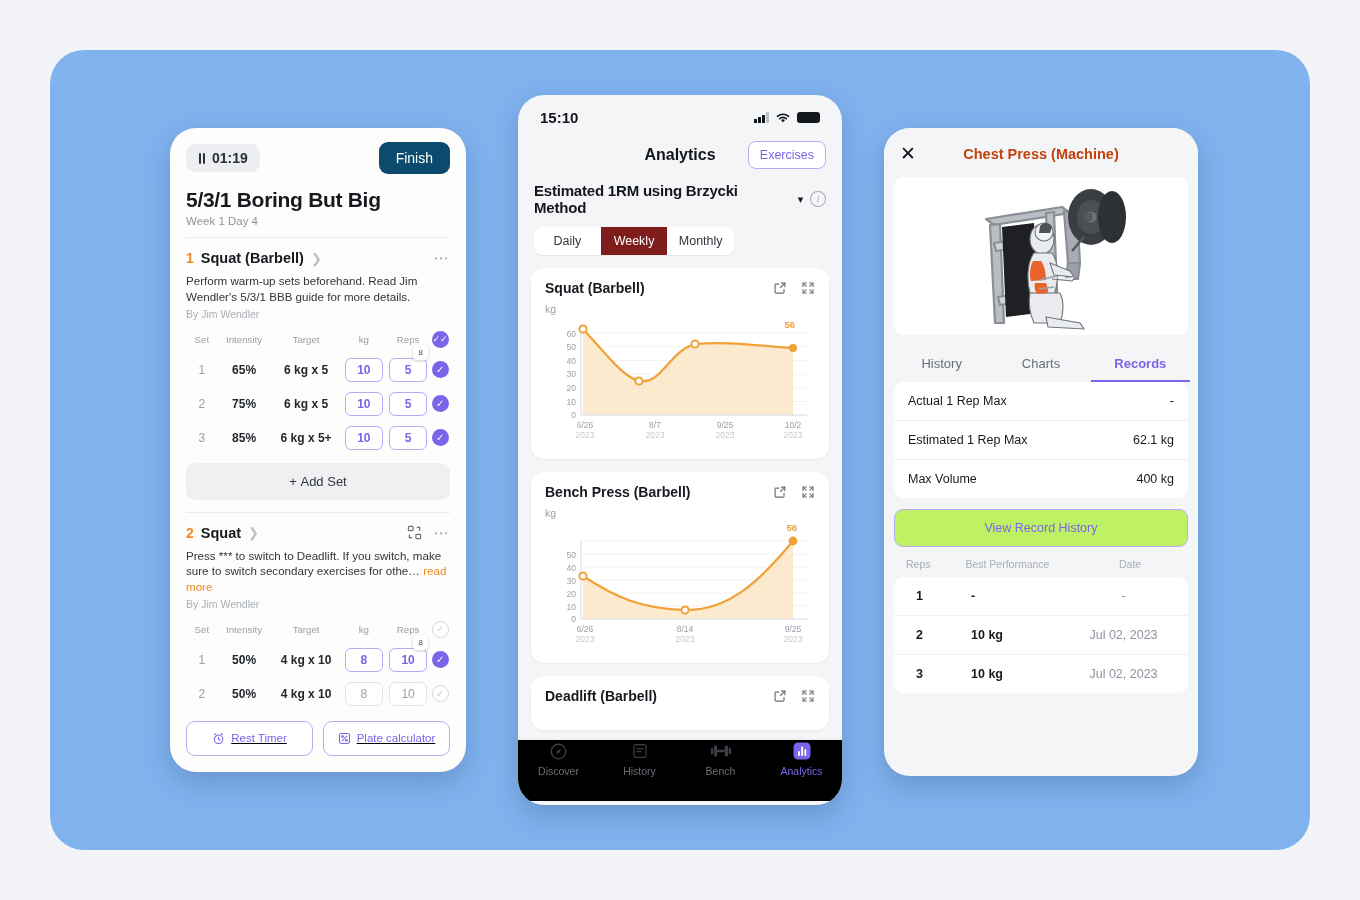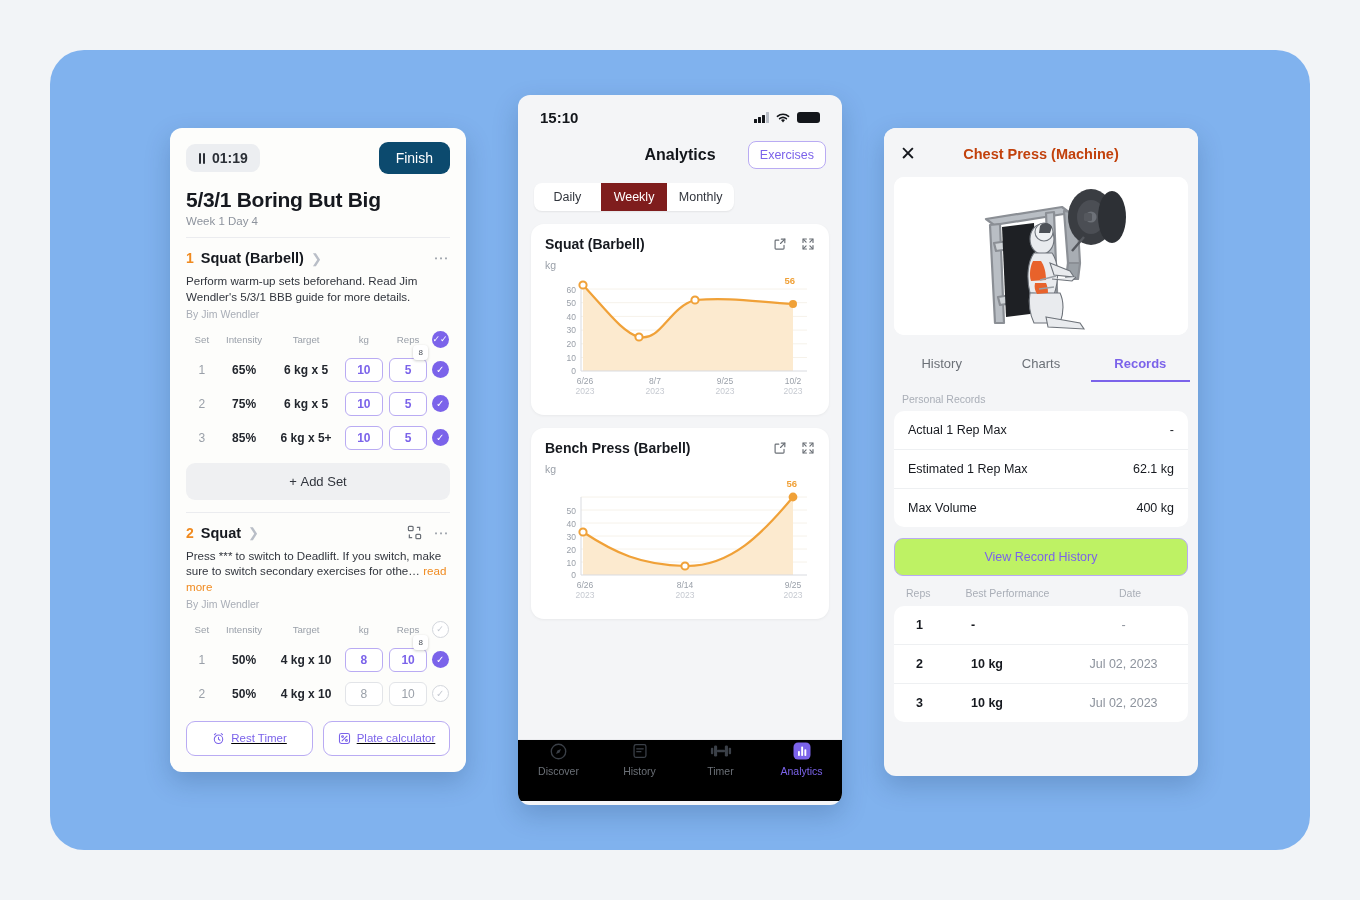--- a/index.html
+++ b/index.html
@@ -13,21 +13,21 @@
 
   .blue-panel {
     position: absolute; left: 50px; top: 50px;
     width: 1260px; height: 800px;
     background: #80b2ee; border-radius: 34px;
   }
 
   
   .phone {
     position: absolute; background: #ffffff;
-    border-radius: 12px; overflow: hidden;
+    border-radius: 26px; overflow: hidden;
     box-shadow: 0 10px 26px rgba(20,50,90,.22);
   }
 
   
   #phone1 { left: 170px; top: 128px; width: 296px; height: 644px; background: #fdfdfb; }
   .p1-top { padding: 14px 16px 0 16px; display: flex; align-items: center; justify-content: space-between; }
   .timer-chip {
     background: #eceef1; border-radius: 9px; padding: 6px 12px;
     font-size: 14px; font-weight: 600; color: #2b2f36;
     display: flex; align-items: center; gap: 6px;
@@ -334,20 +334,25 @@
         </svg>
         <span class="batt"></span>
       </span>
     </div>
 
     <div class="p2-nav">
       <h2>Analytics</h2>
       <div class="ex-pill">Exercises</div>
     </div>
 
+    <div class="p2-sec">
+      <h3>Estimated 1RM using Brzycki Method</h3>
+      <span style="color:#13161b;font-size:11px;">▾</span>
+      <span class="info-ico">i</span>
+    </div>
 
     <div class="seg">
       <div>Daily</div>
       <div class="on">Weekly</div>
       <div>Monthly</div>
     </div>
 
     <div class="card">
       <div class="card-head">
         <h4>Squat (Barbell)</h4>
@@ -453,20 +458,38 @@
           <text x="40" y="113">6/26</text>
             <text x="40" y="123" fill="#c6cad1">2023</text>
           <text x="140" y="113">8/14</text>
             <text x="140" y="123" fill="#c6cad1">2023</text>
           <text x="248" y="113">9/25</text>
             <text x="248" y="123" fill="#c6cad1">2023</text>
         </g>
       </svg>
     </div>
 
+    <div class="card" style="padding-bottom:26px">
+      <div class="card-head">
+        <h4>Deadlift (Barbell)</h4>
+        <span class="ico-btn">
+          <svg width="14" height="14" viewBox="0 0 16 16" fill="none" stroke="#6b7077" stroke-width="1.35">
+            <path d="M9.5 2.5H13.5V6.5" stroke-linecap="round"></path>
+              <path d="M13.5 2.5L8.6 7.4" stroke-linecap="round"></path>
+            <path d="M12.6 9.6v3.2a1 1 0 01-1 1H3.4a1 1 0 01-1-1V4.6a1 1 0 011-1h3.2" stroke-linecap="round"></path>
+          </svg>
+        </span>
+        <span class="ico-btn">
+          <svg width="14" height="14" viewBox="0 0 16 16" fill="none" stroke="#6b7077" stroke-width="1.35" stroke-linecap="round">
+            <path d="M6.2 2.3H2.3v3.9M9.8 2.3h3.9v3.9M6.2 13.7H2.3V9.8M9.8 13.7h3.9V9.8"></path>
+            <path d="M2.8 2.8l3 3M13.2 2.8l-3 3M2.8 13.2l3-3M13.2 13.2l-3-3"></path>
+          </svg>
+        </span>
+      </div>
+    </div>
 
     <div class="tabbar">
       <div class="tab">
         <div class="ti">
           <svg width="19" height="19" viewBox="0 0 20 20" fill="none" stroke="#3b4048" stroke-width="1.4">
             <circle cx="10" cy="10" r="7.6"></circle>
               <path d="M12.6 7.4L8.9 8.9 7.4 12.6l3.7-1.5z" fill="#3b4048" stroke="none"></path>
           </svg>
         </div>
         <span>Discover</span>
@@ -483,21 +506,21 @@
       <div class="tab">
         <div class="ti">
           <svg width="22" height="18" viewBox="0 0 24 18" fill="#3b4048">
             <rect x="1" y="5.4" width="2.6" height="7.2" rx="1.1"></rect>
               <rect x="4.4" y="3" width="3.4" height="12" rx="1.4"></rect>
             <rect x="16.2" y="3" width="3.4" height="12" rx="1.4"></rect>
               <rect x="20.4" y="5.4" width="2.6" height="7.2" rx="1.1"></rect>
             <rect x="7.6" y="7.6" width="8.8" height="2.8" rx="1"></rect>
           </svg>
         </div>
-        <span>Timer</span>
+        <span>Bench</span>
       </div>
       <div class="tab on">
         <div class="ti">
           <svg width="20" height="20" viewBox="0 0 20 20">
             <rect x="1.5" y="1.5" width="17" height="17" rx="4.6" fill="#7b63ea"></rect>
             <rect x="6" y="10" width="1.9" height="5" rx=".8" fill="#fff"></rect>
             <rect x="9.2" y="5.6" width="1.9" height="9.4" rx=".8" fill="#fff"></rect>
             <rect x="12.4" y="8.2" width="1.9" height="6.8" rx=".8" fill="#fff"></rect>
           </svg>
         </div>
@@ -553,21 +576,20 @@
         <path d="M146 49 C148 45 156 45 158 50 L156 56 L145 56 Z" fill="#4e5258"></path>
       </svg>
     </div>
 
     <div class="p3-tabs">
       <div class="p3-tab">History</div>
       <div class="p3-tab">Charts</div>
       <div class="p3-tab on">Records</div>
     </div>
 
-    <div class="p3-lbl">Personal Records</div>
 
     <div class="panel">
       <div class="prow">
         <span>Actual 1 Rep Max</span>
         <span class="val">-</span>
       </div>
       <div class="prow">
         <span>Estimated 1 Rep Max</span>
         <span class="val">62.1 kg</span>
       </div>

